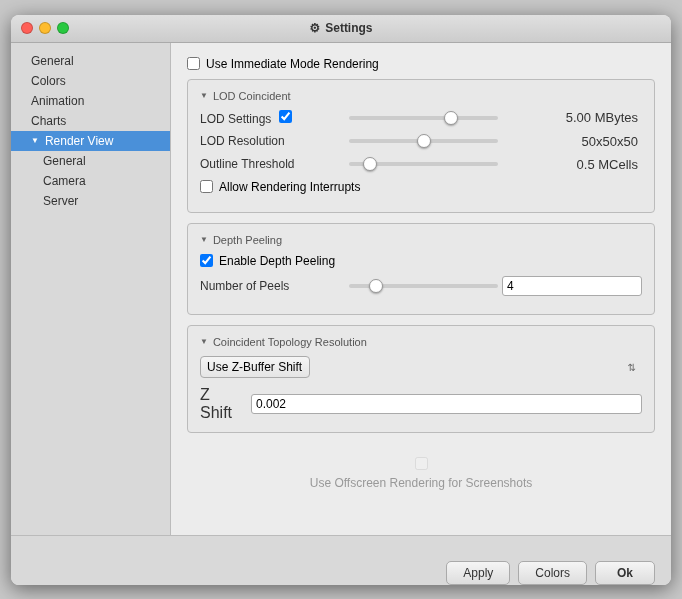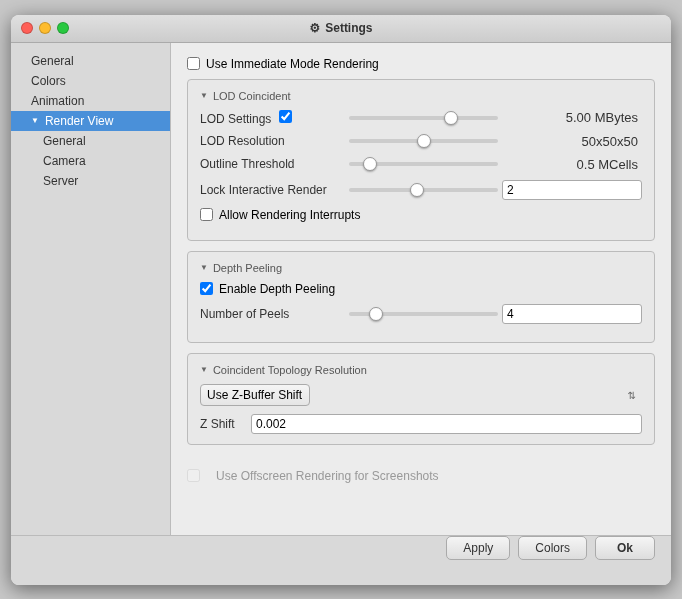--- a/index.html
+++ b/index.html
@@ -251,56 +251,57 @@
 
     .zshift-row {
       display: flex;
       align-items: center;
       gap: 6px;
       margin-top: 6px;
     }
 
     .zshift-label {
       width: 45px;
-      font-size: 12px;
+      font-size: 16px;
       color: #333;
     }
 
     .zshift-input {
       flex: 1;
       border: 1px solid #aaa;
       border-radius: 3px;
       padding: 2px 4px;
       font-size: 12px;
       background: white;
     }
 
     .offscreen-row {
       display: flex;
       align-items: center;
-      gap: 16px;
+      gap: 6px;
       margin-top: 24px;
+      flex-direction: column;
     }
 
     .offscreen-row label {
       color: #999;
       font-size: 12px;
     }
 
     .offscreen-row input[type="checkbox"] {
       opacity: 0.5;
     }
 
     
     .footer {
       height: 50px;
       background: #d9d9d9;
       border-top: 1px solid #bbb;
       display: flex;
-      align-items: flex-start;
+      align-items: flex-end;
       justify-content: flex-end;
       padding: 0 16px;
       gap: 8px;
     }
 
     .footer-btn {
       padding: 4px 16px;
       border-radius: 5px;
       border: 1px solid #aaa;
       background: linear-gradient(to bottom, #f5f5f5, #ddd);
@@ -330,20 +331,21 @@
       <span>Settings</span>
     </div>
   </div>
 
   <div class="content">
 
     <div class="sidebar">
       <div class="sidebar-item">General</div>
       <div class="sidebar-item">Colors</div>
       <div class="sidebar-item">Animation</div>
+      <div class="sidebar-item">Charts</div>
       <div class="sidebar-item selected parent">
         <span class="arrow">▼</span>
         <span>Render View</span>
       </div>
       <div class="sidebar-item child">General</div>
       <div class="sidebar-item child">Camera</div>
       <div class="sidebar-item child">Server</div>
     </div>
 
     <div class="main">
@@ -379,27 +381,20 @@
         </div>
 
         <div class="param-row">
           <div class="param-label">Outline Threshold</div>
           <div class="slider-container">
             <input type="range" class="slider" value="10" min="0" max="100" style="">
           </div>
           <div class="param-value">0.5 MCells</div>
         </div>
 
-        <div class="param-row">
-          <div class="param-label">Lock Interactive Render</div>
-          <div class="slider-container">
-            <input type="range" class="slider" value="45" min="0" max="100" style="">
-          </div>
-          <input type="text" class="param-value-input" value="2" style="">
-        </div>
 
         <div class="checkbox-row" style="margin-top:4px;">
           <input type="checkbox" style="">
           <label>Allow Rendering Interrupts</label>
         </div>
       </div>
 
       <div class="group-box">
         <div class="group-header">
           <span class="group-header-arrow">▼</span>

